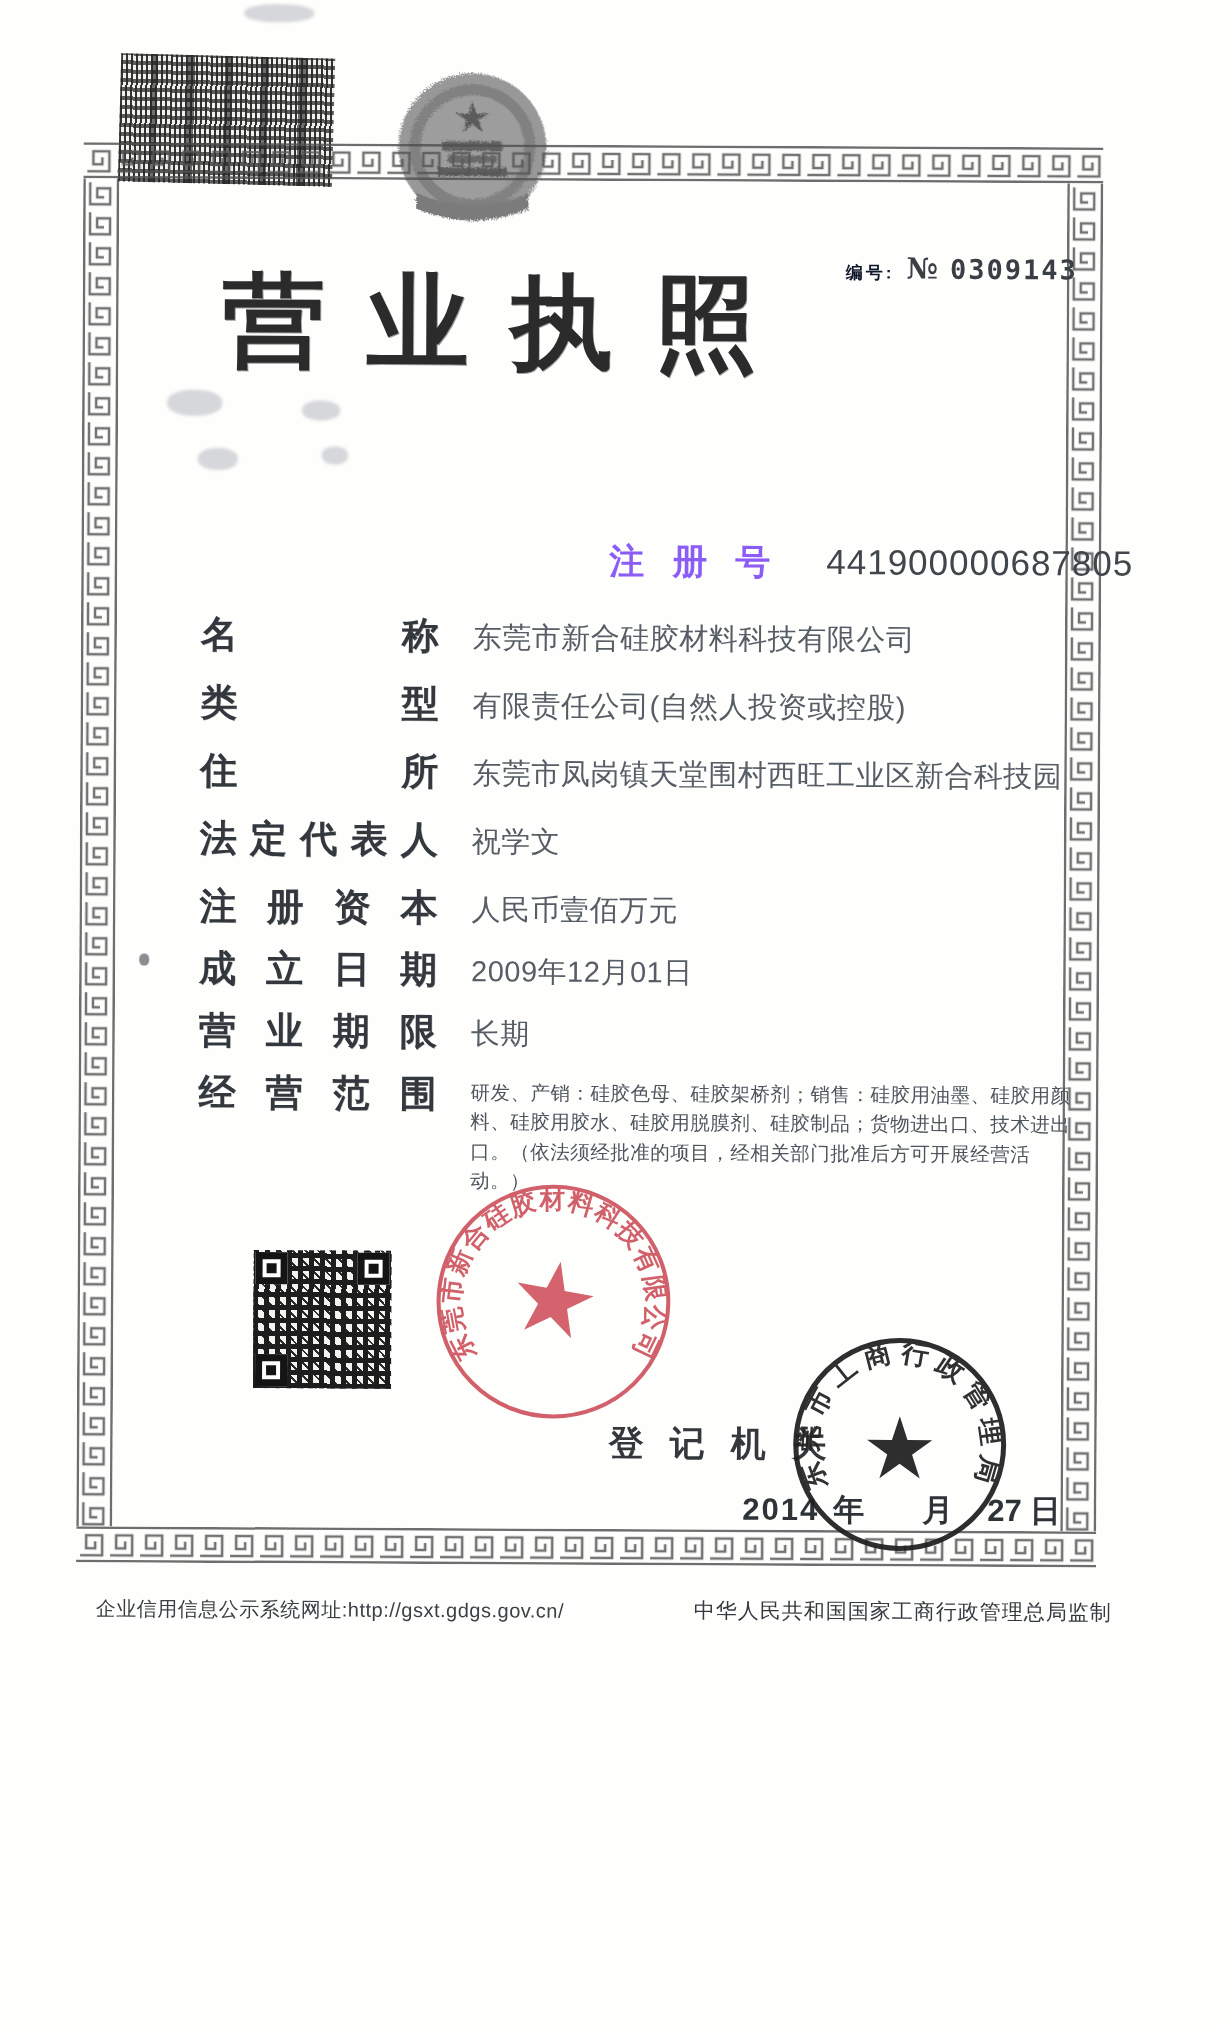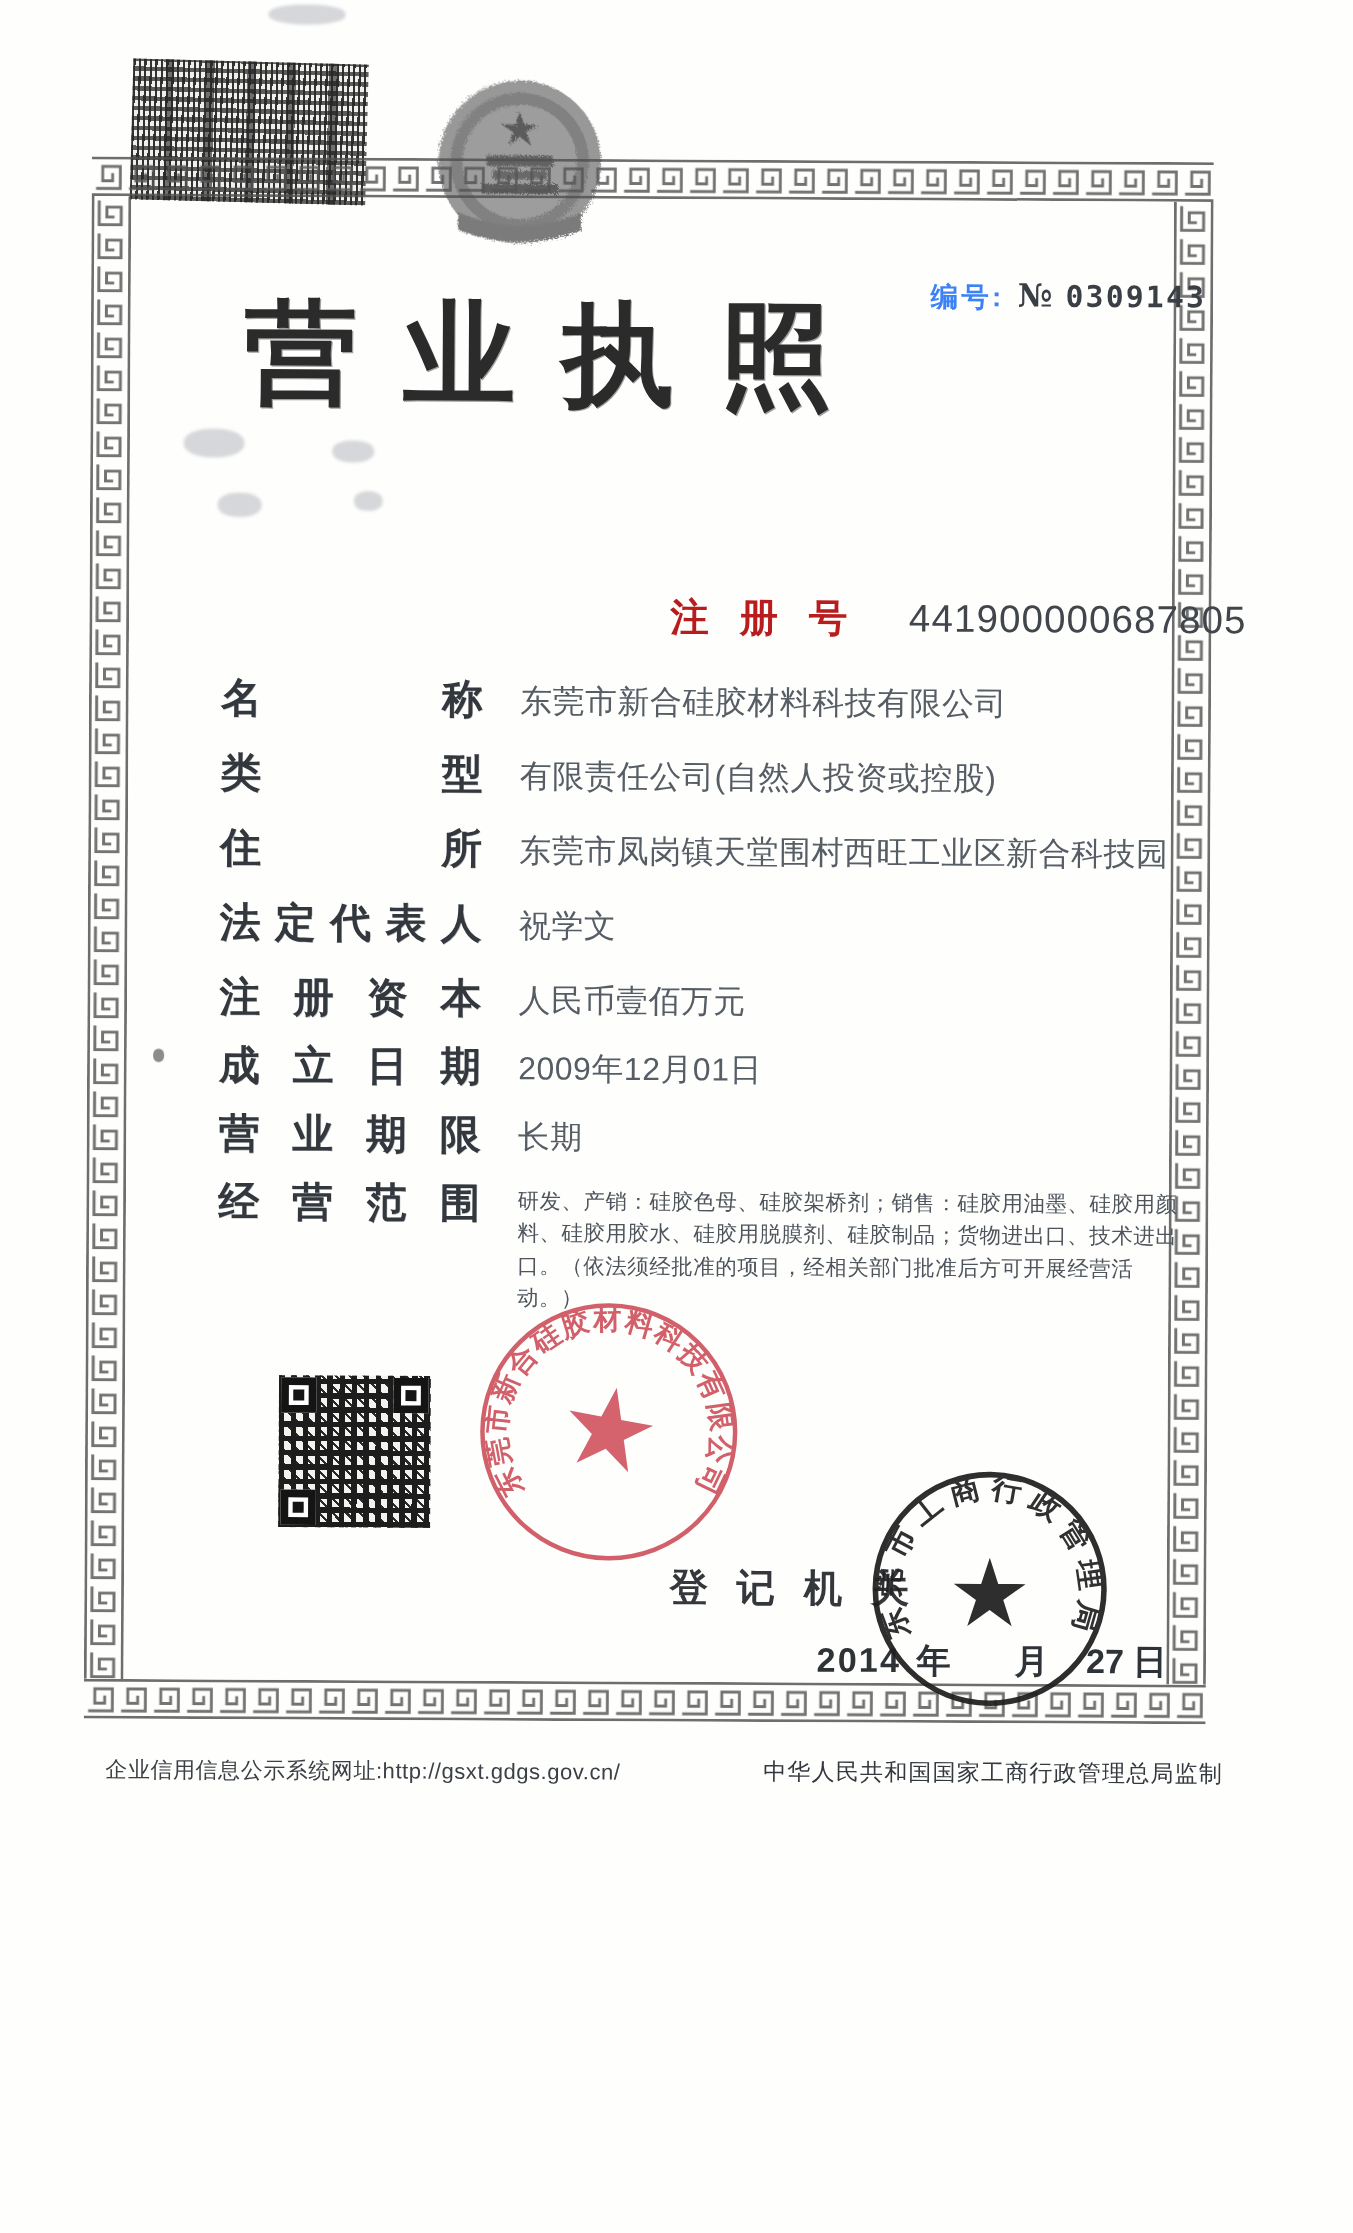--- a/index.html
+++ b/index.html
@@ -29,34 +29,34 @@
   
   .frame{position:absolute;left:80px;top:145px;width:1020px;height:1420px;}
   .frame svg{position:absolute;display:block;opacity:.82;}
   .b-top{left:0;top:0;}
   .b-bottom{left:0;bottom:0;}
   .b-left{left:0;top:36px;}
   .b-right{right:0;top:36px;}
 
   
   .serial{position:absolute;left:843px;top:250px;display:flex;align-items:baseline;gap:12px;color:#3a3f45;}
-  .serial .lab{font-size:25px;letter-spacing:3px;font-weight:600;color:#3b82f6;}
+  .serial .lab{font-size:17px;letter-spacing:3px;font-weight:600;color:#0f172a;}
   .serial .no{font-size:29px;font-weight:700;font-family:"DejaVu Serif","Liberation Serif",serif;}
   .serial .num{font-size:27px;font-weight:600;font-family:"DejaVu Sans Mono","Liberation Mono",monospace;letter-spacing:2px;}
 
   
   .title{
     position:absolute;left:220px;top:256px;margin:0;
     font-size:102px;font-weight:700;letter-spacing:42px;white-space:nowrap;
     color:#2b2b2b;text-shadow:1px 1px 0 rgba(80,80,80,.55);
   }
 
   
   .regline{position:absolute;left:608px;top:538px;display:flex;align-items:baseline;white-space:nowrap;}
-  .regline .rlab{font-size:35px;font-weight:700;letter-spacing:28px;color:#b91c1c;}
+  .regline .rlab{font-size:35px;font-weight:700;letter-spacing:28px;color:#8b5cf6;}
   .regline .rnum{font-size:35px;margin-left:28px;color:#41464c;letter-spacing:1px;}
 
   
   .fields{position:absolute;left:200px;top:612px;width:884px;}
   .row{display:flex;align-items:flex-start;}
   .row:nth-child(-n+4){height:68px;}
   .row:nth-child(n+5){height:62px;}
   .row:last-child{height:auto;}
   .flabel{
     display:block;width:238px;flex:0 0 238px;

